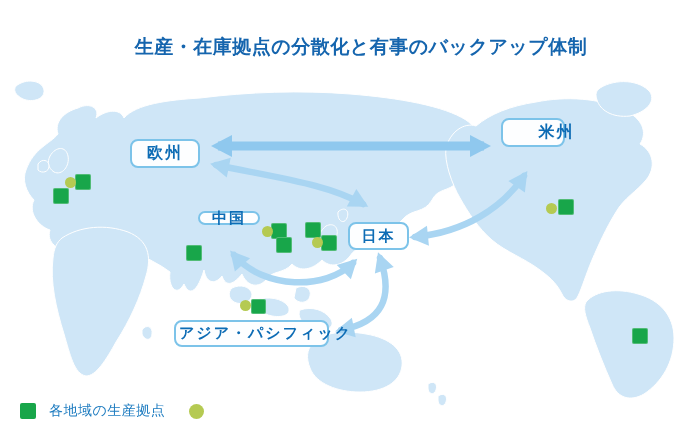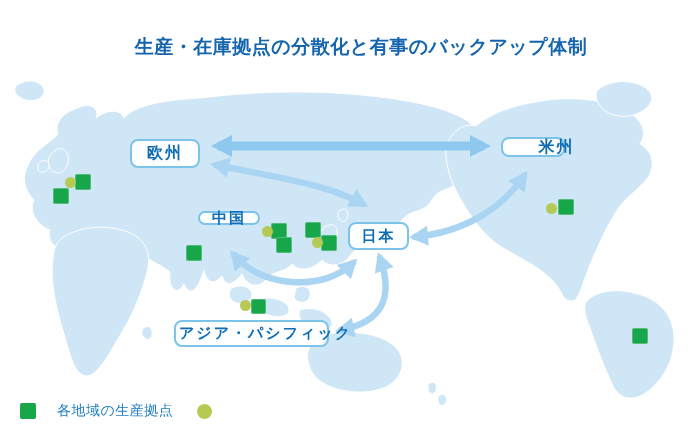--- a/index.html
+++ b/index.html
@@ -35,21 +35,21 @@
   .marker{position:absolute;}
   .marker.square{background:var(--production);border-radius:2px;box-shadow:inset 0 0 0 1px rgba(255,255,255,.25);}
   .marker.circle{background:var(--storage);border-radius:50%;}
   .region-box{
     position:absolute;display:flex;align-items:center;justify-content:center;
     background:var(--label-bg);border:2px solid var(--label-border);border-radius:8px;
     color:var(--label-text);font-weight:bold;letter-spacing:2px;box-sizing:border-box;
     white-space:nowrap;
   }
   .legend{position:absolute;left:20px;top:402px;display:flex;align-items:center;gap:24px;}
-  .legend-item{display:flex;align-items:center;gap:21px;}
+  .legend-item{display:flex;align-items:center;gap:13px;}
   .legend-item .swatch{display:inline-block;flex:0 0 auto;}
   .swatch.square{width:16px;height:16px;background:var(--production);border-radius:2px;}
   .swatch.circle{width:15px;height:15px;background:var(--storage);border-radius:50%;}
   .legend-label{font-size:14px;color:var(--legend-text);letter-spacing:.5px;}
 </style>
 </head>
 <body>
 
 <div class="stage">
 
@@ -108,21 +108,21 @@
         <div class="marker square" style="left: 558px; top: 199px; width: 16px; height: 16px;"></div>
         <div class="marker square" style="left: 632px; top: 328px; width: 16px; height: 16px;"></div>
         <div class="marker circle" style="left: 64.5px; top: 176.5px; width: 11px; height: 11px;"></div>
         <div class="marker circle" style="left: 261.5px; top: 225.5px; width: 11px; height: 11px;"></div>
         <div class="marker circle" style="left: 311.5px; top: 236.5px; width: 11px; height: 11px;"></div>
         <div class="marker circle" style="left: 239.5px; top: 299.5px; width: 11px; height: 11px;"></div>
         <div class="marker circle" style="left: 545.5px; top: 202.5px; width: 11px; height: 11px;"></div>
       </div>
     <div class="layer" id="regions-layer">
         <div class="region-box" style="left: 130px; top: 139px; width: 70px; height: 29px; font-size: 16px;">欧州</div>
-        <div class="region-box" style="left: 501px; top: 137px; width: 64px; height: 20px; font-size: 16px; padding-left: 47px;">米州</div>
+        <div class="region-box" style="left: 501px; top: 118px; width: 64px; height: 29px; font-size: 16px; padding-left: 47px;">米州</div>
         <div class="region-box" style="left: 198px; top: 211px; width: 62px; height: 14px; font-size: 15px;">中国</div>
         <div class="region-box" style="left: 348px; top: 222px; width: 61px; height: 28px; font-size: 15px;">日本</div>
         <div class="region-box" style="left: 174px; top: 320px; width: 155px; height: 27px; font-size: 15px; padding-left: 28px;">アジア・パシフィック</div>
       </div>
   </div>
 
   <div class="legend">
     <div class="legend-item">
       <span class="swatch square"></span>
       <span class="legend-label">各地域の生産拠点</span>

